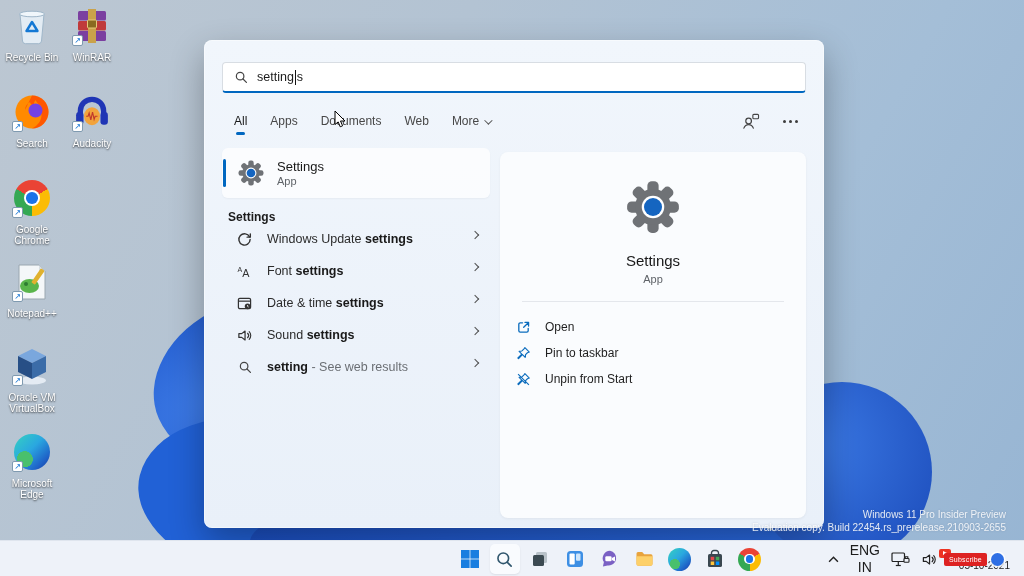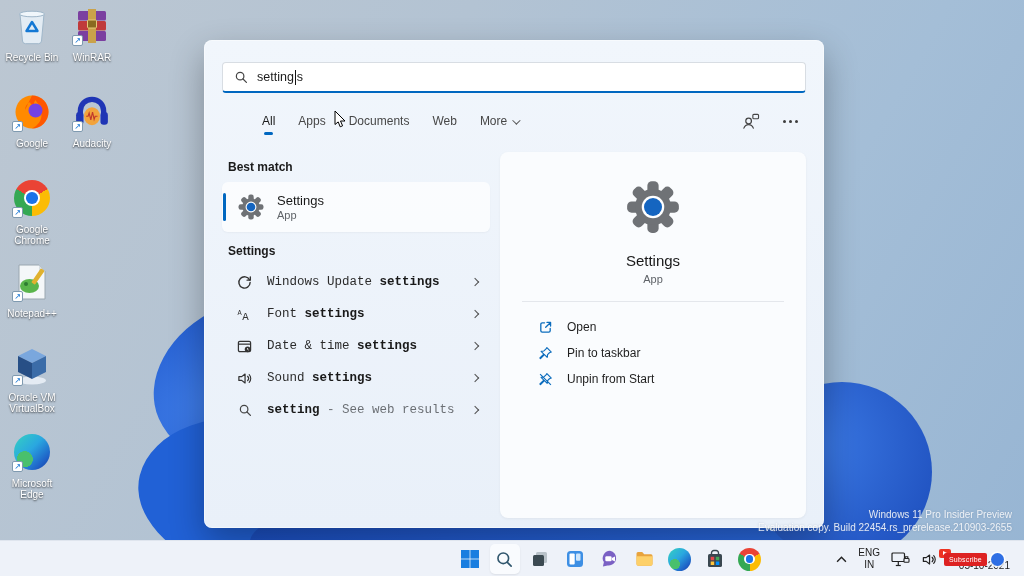--- a/index.html
+++ b/index.html
@@ -32,72 +32,72 @@
     background:linear-gradient(180deg,#f1f6fc 0%,#e9f0f9 100%); border-radius:8px;
     box-shadow:0 14px 34px rgba(0,0,0,.30), 0 0 0 1px rgba(255,255,255,.45) inset; }
   .searchbox { position:absolute; left:18px; top:22px; right:18px; height:31px; background:#fff;
     border:1px solid #d8dde3; border-bottom:2px solid #0067c0; border-radius:4px;
     display:flex; align-items:center; padding-left:11px; }
   .searchbox .q { font-size:12.5px; color:#1b1b1b; margin-left:9px; display:flex; align-items:center; }
   .caret { display:inline-block; width:1px; height:15px; background:#111; margin:0 1px; }
 
   .tabsrow { position:absolute; left:18px; top:68px; right:18px; height:26px; display:flex; align-items:center; gap:23px; padding:0 8px 0 12px; }
   .tab { font-size:12px; color:#474747; position:relative; }
-  .tab.active { color:#191919;margin-left:28px; }
+  .tab.active { color:#191919; }
   .tab.active::after { content:""; position:absolute; left:15%; right:15%; bottom:-7px; height:3px; border-radius:2px; background:#0067c0; }
   .tab .dd { display:inline-block; width:6px; height:6px; border-right:1.3px solid #555; border-bottom:1.3px solid #555; transform:rotate(45deg) translateY(-2px); margin-left:5px; }
   .tabsrow .spacer { margin-left:auto; }
   .hdr-ico { display:flex; align-items:center; }
   .dots { display:flex; gap:3px; }
   .dots i { width:3px; height:3px; border-radius:50%; background:#3d3d3d; }
 
   .leftcol { position:absolute; left:18px; top:108px; width:268px; }
   .sec-h { font-size:12px; font-weight:700; color:#1b1b1b; margin:12px 0 8px 6px; }
   .bm-item { position:relative; height:50px; background:rgba(255,255,255,.72); border-radius:6px; display:flex; align-items:center; padding-left:16px; box-shadow:0 1px 2px rgba(0,0,0,.04); }
   .bm-bar { position:absolute; left:1px; top:11px; width:3px; height:28px; border-radius:2px; background:#0067c0; }
   .bm-txt { margin-left:13px; }
   .bm-title { font-size:13px; color:#191919; }
   .bm-sub { font-size:11px; color:#5f6368; margin-top:1px; }
 
-  .s-item { height:32px; display:flex; align-items:center; padding:0 12px 0 14px; border-radius:4px;font-family:Liberation Mono, monospace; }
+  .s-item { height:32px; display:flex; padding:0 12px 0 14px; border-radius:4px; }
   .s-item .ic { width:17px; display:flex; justify-content:center; }
   .s-item .txt { margin-left:14px; font-size:12.5px; color:#2b2b2b; }
   .s-item .txt b { font-weight:700; color:#191919; }
   .s-item .suffix { color:#6b6f74; }
   .chev { margin-left:auto; width:6px; height:6px; border-right:1.4px solid #4f4f4f; border-top:1.4px solid #4f4f4f; transform:rotate(45deg); }
 
   .card { position:absolute; left:296px; top:112px; width:306px; height:366px; background:#fafcfe; border-radius:8px; box-shadow:0 1px 3px rgba(0,0,0,.05); text-align:center; }
   .card .biggear { margin-top:28px; }
   .card .title { font-size:15px; color:#191919; margin-top:14px; }
   .card .sub { font-size:11px; color:#5f6368; margin-top:4px; }
   .card .div { height:1px; background:#e4e7ec; margin:16px 22px 0; }
   .actions { margin-top:12px; text-align:left; }
-  .a-item { display:flex; align-items:center; height:26px; padding-left:38px; gap:14px; }
+  .a-item { display:flex; align-items:center; height:26px; padding-left:16px; gap:14px; }
   .a-item .lbl { font-size:12px; color:#1f1f1f; }
 
   
   .taskbar { position:absolute; left:0; bottom:0; width:1024px; height:36px; background:#eef2f9; border-top:1px solid #dfe5ee; z-index:50; }
   .tb-center { position:absolute; left:452px; top:0; height:36px; display:flex; }
   .tb-slot { width:35px; height:36px; display:flex; align-items:center; justify-content:center; position:relative; }
   .tb-active { position:absolute; width:30px; height:30px; top:3px; left:2.5px; background:#f9fbfe; border-radius:5px; box-shadow:0 1px 2px rgba(0,0,0,.08); }
   .tb-slot svg, .tb-slot .edge-ball-s, .tb-slot .chrome-s { position:relative; }
   .edge-ball-s { width:23px; height:23px; border-radius:50%; background:radial-gradient(circle at 30% 70%,#49c06d 0 22%,rgba(0,0,0,0) 23%),linear-gradient(135deg,#35d2c0 0%,#2aa7e0 45%,#1f63c8 78%,#173a9e 100%); }
   .chrome-s { width:23px; height:23px; border-radius:50%; background:conic-gradient(from -60deg,#ea4335 0 120deg,#fbbc05 0 240deg,#34a853 0 360deg); display:flex; align-items:center; justify-content:center; }
 
   .tray { position:absolute; right:0; top:0; height:36px; display:flex; align-items:center; gap:11px; padding-right:14px; }
-  .lang { font-size:10px; color:#1c1c1c; text-align:center; line-height:1.25; }
+  .lang { font-size:14px; color:#1c1c1c; text-align:center; line-height:1.25; }
   .clockblk { width:62px; text-align:right; font-size:10px; color:#1c1c1c; line-height:1.3; position:relative; }
   .subscribe-wm { position:absolute; right:6px; top:3px; width:70px; height:18px; z-index:70; }
   .yt-logo { position:absolute; left:5px; top:0; width:12px; height:9px; background:#e32; border-radius:2px; }
   .yt-logo::after { content:""; position:absolute; left:4px; top:2px; border-left:4px solid #fff; border-top:2.5px solid transparent; border-bottom:2.5px solid transparent; }
   .sub-btn { position:absolute; left:10px; top:4px; background:#d22; color:#fff; font-size:7px; padding:2px 5px 2px; border-radius:2px; letter-spacing:.2px; }
   .sub-cursor { position:absolute; right:0; top:4px; width:13px; height:13px; border-radius:50%; background:#2f6fe4; box-shadow:0 0 0 1.5px rgba(255,255,255,.8); }
 
   
-  .watermark { position:absolute; right:12px; bottom:42px; z-index:40; text-align:right; font-size:10px; color:rgba(255,255,255,.85); line-height:1.3; text-shadow:0 0 2px rgba(90,110,140,.35); }
+  .watermark { position:absolute; right:18px; bottom:42px; z-index:40; text-align:right; font-size:10px; color:rgba(255,255,255,.85); line-height:1.3; text-shadow:0 0 2px rgba(90,110,140,.35); }
 
   .mouse-cursor { position:absolute; left:334px; top:110px; z-index:90; }
 </style>
 </head>
 <body>
 
 <div class="bloom bloom-1"></div>
 <div class="bloom bloom-2"></div>
 <div class="bloom bloom-3"></div>
 <div class="bloom bloom-4"></div>
@@ -129,21 +129,21 @@
 
 <div class="desk-icon" style="left:0;top:92px">
   <div class="art">
     <svg width="36" height="36" viewBox="0 0 36 36">
         <circle cx="18" cy="18" r="16.5" fill="#ff8a00"></circle>
         <path d="M18 1.5A16.5 16.5 0 0 1 34.5 18 16.5 16.5 0 0 1 18 34.5c6-3 9.5-8 9.5-13.5 0-3-1-5.5-2.5-7.5 1 0 2-.5 2.5-1.5-2.5-1-5-3.5-6-6-1.5 2-2 4-1.5 6-2-.5-3.5-2-4-4-3 1.5-5 4.5-5 8z" fill="#ff4500" opacity=".75"></path>
         <circle cx="21.5" cy="16.5" r="7" fill="#7542e4"></circle>
       </svg>
     <span class="shortcut">↗</span>
   </div>
-  <div class="lbl">Google</div>
+  <div class="lbl">Search</div>
 </div>
 
 <div class="desk-icon" style="left:60px;top:92px">
   <div class="art">
     <svg width="36" height="36" viewBox="0 0 34 34">
         <path d="M6 25V16a11 11 0 0 1 22 0v9" fill="none" stroke="#1f35b5" stroke-width="5" stroke-linecap="round"></path>
         <rect x="2" y="17" width="7" height="12" rx="3" fill="#1f35b5"></rect>
         <rect x="25" y="17" width="7" height="12" rx="3" fill="#1f35b5"></rect>
         <ellipse cx="17" cy="21" rx="7.5" ry="8.5" fill="#f2a33c"></ellipse>
         <path d="M11.5 21h1.8l1-3 1.6 6.5 1.6-7.5 1.5 7 1-3h2.2" stroke="#c0392b" stroke-width="1.1" fill="none"></path>
@@ -231,21 +231,20 @@
     <span class="hdr-ico">
       <span class="dots">
           <i></i>
           <i></i>
           <i></i>
         </span>
     </span>
   </div>
 
   <div class="leftcol">
-    <div class="sec-h">Best match</div>
 
     <div class="bm-item">
       <span class="bm-bar"></span>
       <svg width="26" height="26" viewBox="0 0 48 48">
           <g fill="#6f7276">
             <rect x="19" y="1" width="10" height="46" rx="4"></rect>
             <rect x="19" y="1" width="10" height="46" rx="4" transform="rotate(45 24 24)"></rect>
             <rect x="19" y="1" width="10" height="46" rx="4" transform="rotate(90 24 24)"></rect>
             <rect x="19" y="1" width="10" height="46" rx="4" transform="rotate(135 24 24)"></rect>
             <circle cx="24" cy="24" r="16"></circle>

